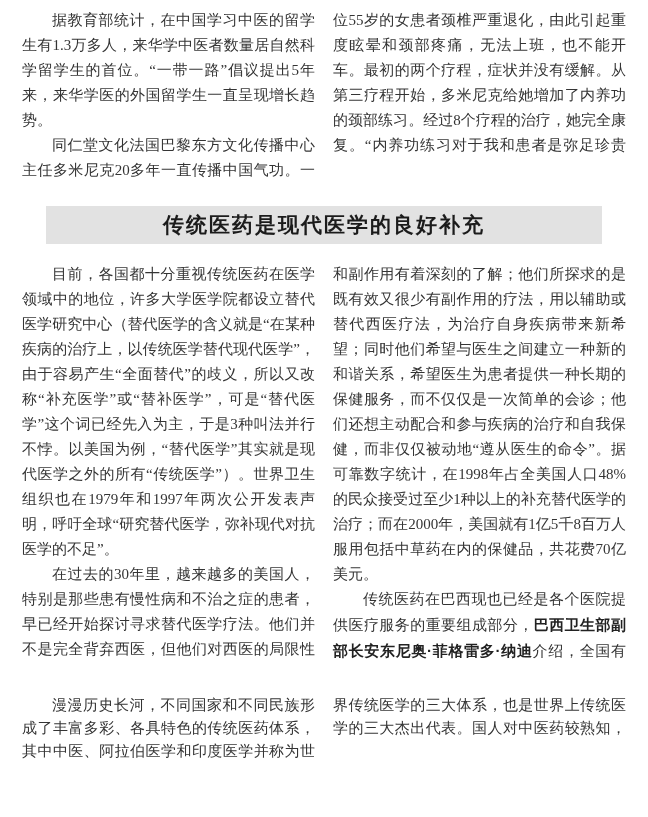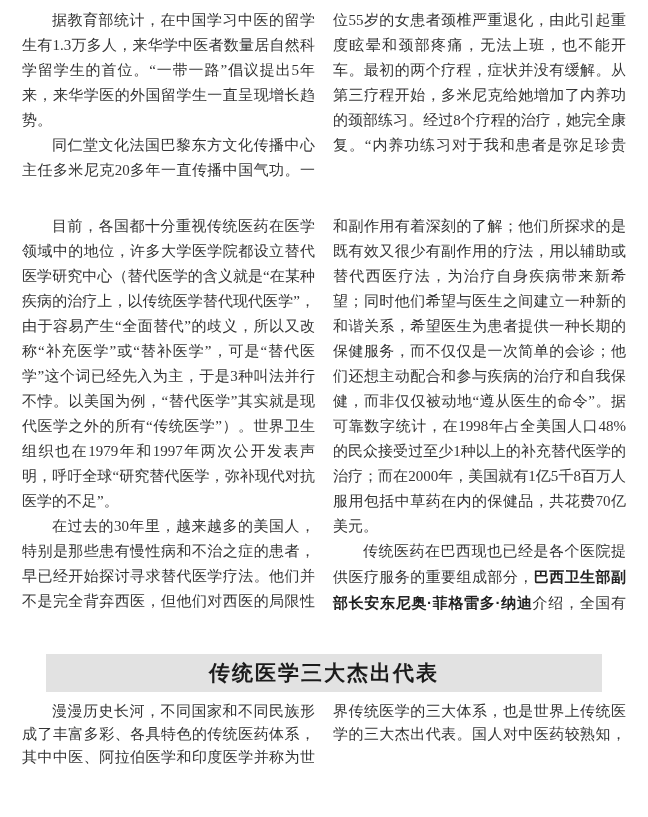--- a/index.html
+++ b/index.html
@@ -52,28 +52,28 @@
 </head>
 <body>
 
 <div class="page">
 
   <div class="text-flow section-a">
       <p><span>据教育部统计，在中国学习中医的留学生有1.3万多人，来华学中医者数量居自然科学留学生的首位。“一带一路”倡议提出5年来，来华学医的外国留学生一直呈现增长趋势。</span></p>
       <p><span>同仁堂文化法国巴黎东方文化传播中心主任多米尼克20多年一直传播中国气功。一位55岁的女患者颈椎严重退化，由此引起重度眩晕和颈部疼痛，无法上班，也不能开车。最初的两个疗程，症状并没有缓解。从第三疗程开始，多米尼克给她增加了内养功的颈部练习。经过8个疗程的治疗，她完全康复。“内养功练习对于我和患者是弥足珍贵的，”多米尼克说，中医不只是一种医术，更是一种文化。</span></p>
     </div>
 
+  <div class="banner">
+    <span class="banner-text">传统医药是现代医学的良好补充</span>
+  </div>
 
   <div class="text-flow section-b">
       <p><span>目前，各国都十分重视传统医药在医学领域中的地位，许多大学医学院都设立替代医学研究中心</span><span class="run-kai">（替代医学的含义就是“在某种疾病的治疗上，以传统医学替代现代医学”，由于容易产生“全面替代”的歧义，所以又改称“补充医学”或“替补医学”，可是“替代医学”这个词已经先入为主，于是3种叫法并行不悖。以美国为例，“替代医学”其实就是现代医学之外的所有“传统医学”）</span><span>。世界卫生组织也在1979年和1997年两次公开发表声明，呼吁全球“研究替代医学，弥补现代对抗医学的不足”。</span></p>
       <p><span>在过去的30年里，越来越多的美国人，特别是那些患有慢性病和不治之症的患者，早已经开始探讨寻求替代医学疗法。他们并不是完全背弃西医，但他们对西医的局限性和副作用有着深刻的了解；他们所探求的是既有效又很少有副作用的疗法，用以辅助或替代西医疗法，为治疗自身疾病带来新希望；同时他们希望与医生之间建立一种新的和谐关系，希望医生为患者提供一种长期的保健服务，而不仅仅是一次简单的会诊；他们还想主动配合和参与疾病的治疗和自我保健，而非仅仅被动地“遵从医生的命令”。据可靠数字统计，在1998年占全美国人口48%的民众接受过至少1种以上的补充替代医学的治疗；而在2000年，美国就有1亿5千8百万人服用包括中草药在内的保健品，共花费70亿美元。</span></p>
       <p><span>传统医药在巴西现也已经是各个医院提供医疗服务的重要组成部分，</span><span class="run-bold">巴西卫生部副部长安东尼奥·菲格雷多·纳迪</span><span>介绍，全国有1900个医疗服务机构注册提供各种形式的传统医药服务。仅在2016年一年当中，巴西登记有200万的患者接受过传统医药的服务。</span></p>
     </div>
 
-  <div class="banner banner-2">
-    <span class="banner-text">传统医学三大杰出代表</span>
-  </div>
 
   <div class="text-flow section-c">
       <p><span>漫漫历史长河，不同国家和不同民族形成了丰富多彩、各具特色的传统医药体系，其中中医、阿拉伯医学和印度医学并称为世界传统医学的三大体系，也是世界上传统医学的三大杰出代表。国人对中医药较熟知，但对后两者则知之甚少，下面就为大家简单介绍一下。</span></p>
     </div>
 
 </div>
 
 </body></html>

